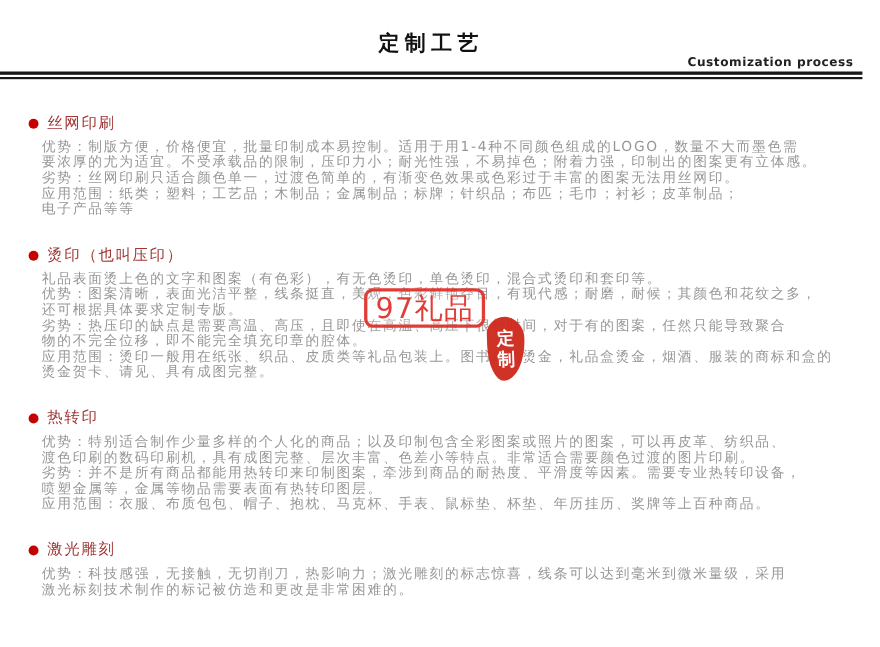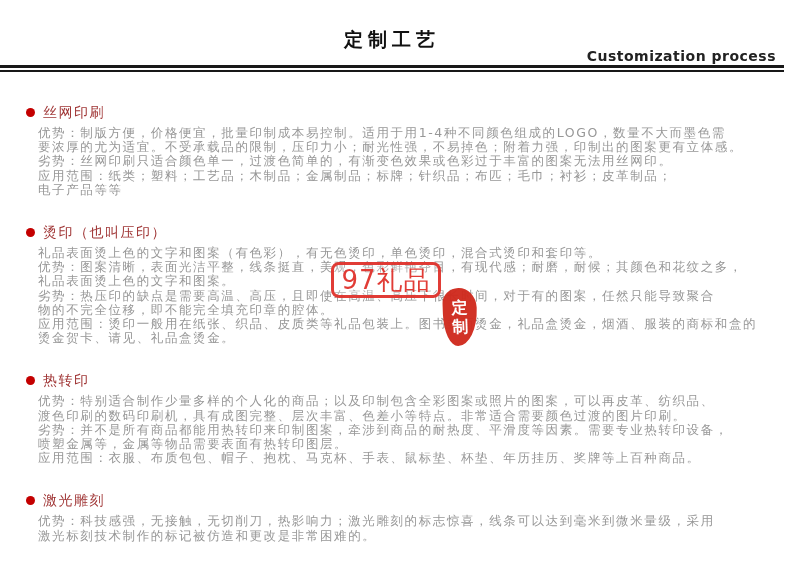--- a/index.html
+++ b/index.html
@@ -13,21 +13,21 @@
 
   
   .hdr{padding-top:28px;}
   .hdr h1{
     margin:0;text-align:center;
     font-size:19px;font-weight:bold;color:#111;
     letter-spacing:5px;line-height:22px;
   }
   .hdr .sub{
     text-align:right;padding-right:8px;margin-top:1px;
-    font-size:14px;font-weight:bold;color:#222;
+    font-size:11px;font-weight:bold;color:#222;
     letter-spacing:0.5px;line-height:11px;
   }
   .rule{
     margin-top:3px;height:2px;
     border-top:3px solid #181818;
     border-bottom:2px solid #181818;
   }
 
   
   main{padding:32px 6px 0 26px;}
@@ -97,25 +97,25 @@
     </section>
 
     <section>
       <div class="sec-head">
         <span class="bullet"></span>
         <span class="sec-title">烫印（也叫压印）</span>
       </div>
       <div class="sec-body">
         <div class="line">礼品表面烫上色的文字和图案（有色彩），有无色烫印，单色烫印，混合式烫印和套印等。</div>
         <div class="line">优势：图案清晰，表面光洁平整，线条挺直，美观，色彩鲜艳夺目，有现代感；耐磨，耐候；其颜色和花纹之多，</div>
-        <div class="line">礼品表面烫上色的文字和图案。</div>
+        <div class="line">还可根据具体要求定制专版。</div>
         <div class="line">劣势：热压印的缺点是需要高温、高压，且即使在高温、高压下很长时间，对于有的图案，任然只能导致聚合</div>
         <div class="line">物的不完全位移，即不能完全填充印章的腔体。</div>
         <div class="line">应用范围：烫印一般用在纸张、织品、皮质类等礼品包装上。图书封面烫金，礼品盒烫金，烟酒、服装的商标和盒的</div>
-        <div class="line">烫金贺卡、请见、礼品盒烫金。</div>
+        <div class="line">烫金贺卡、请见、具有成图完整。</div>
       </div>
     </section>
 
     <section>
       <div class="sec-head">
         <span class="bullet"></span>
         <span class="sec-title">热转印</span>
       </div>
       <div class="sec-body">
         <div class="line">优势：特别适合制作少量多样的个人化的商品；以及印制包含全彩图案或照片的图案，可以再皮革、纺织品、</div>

